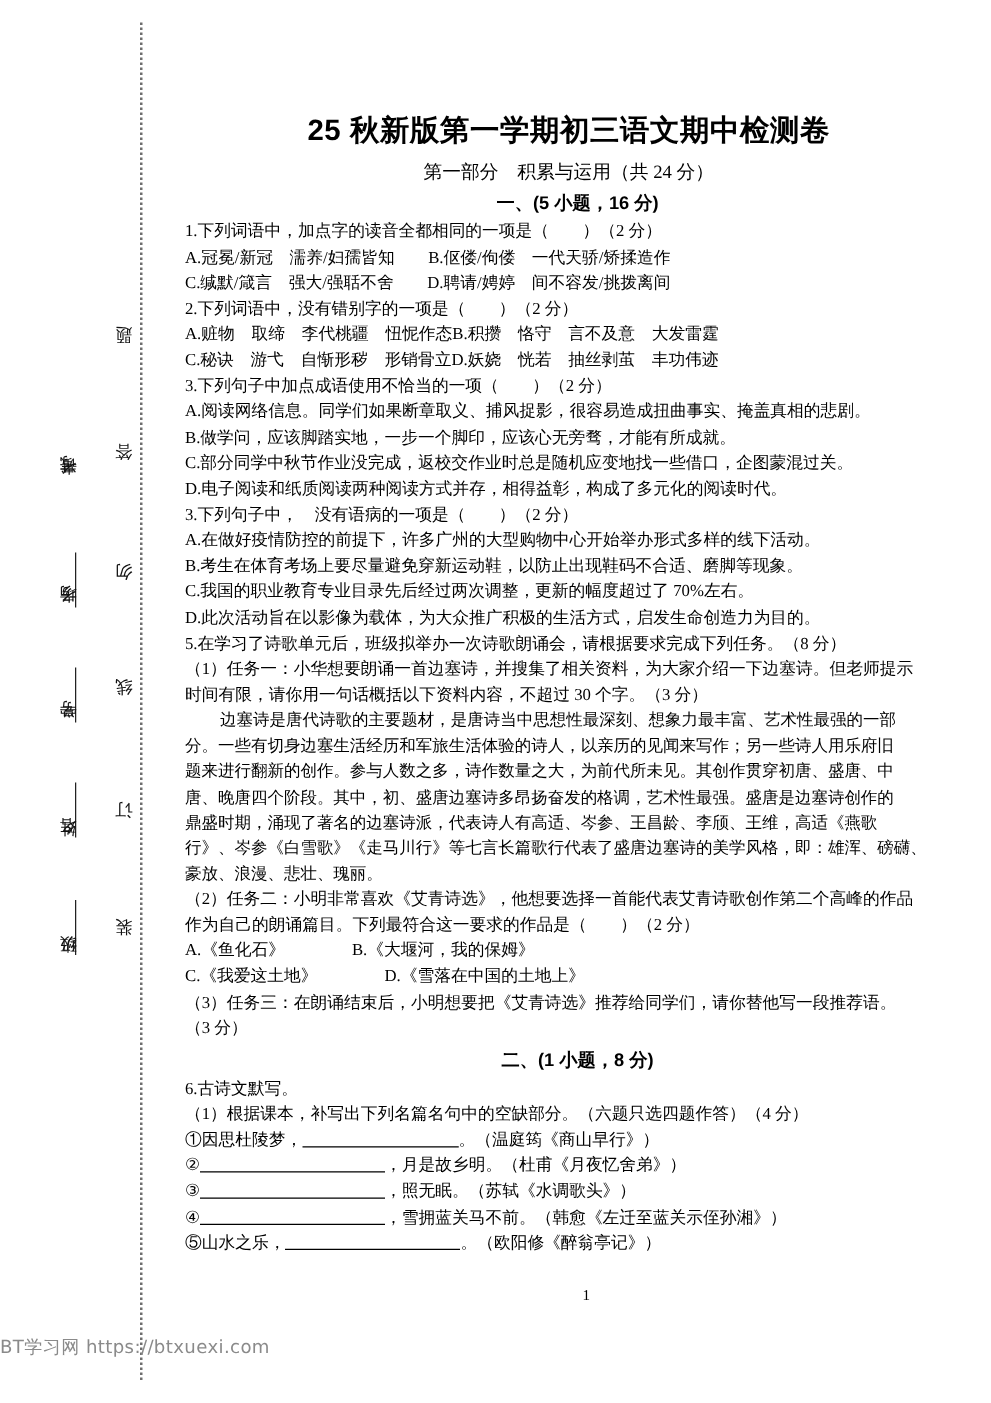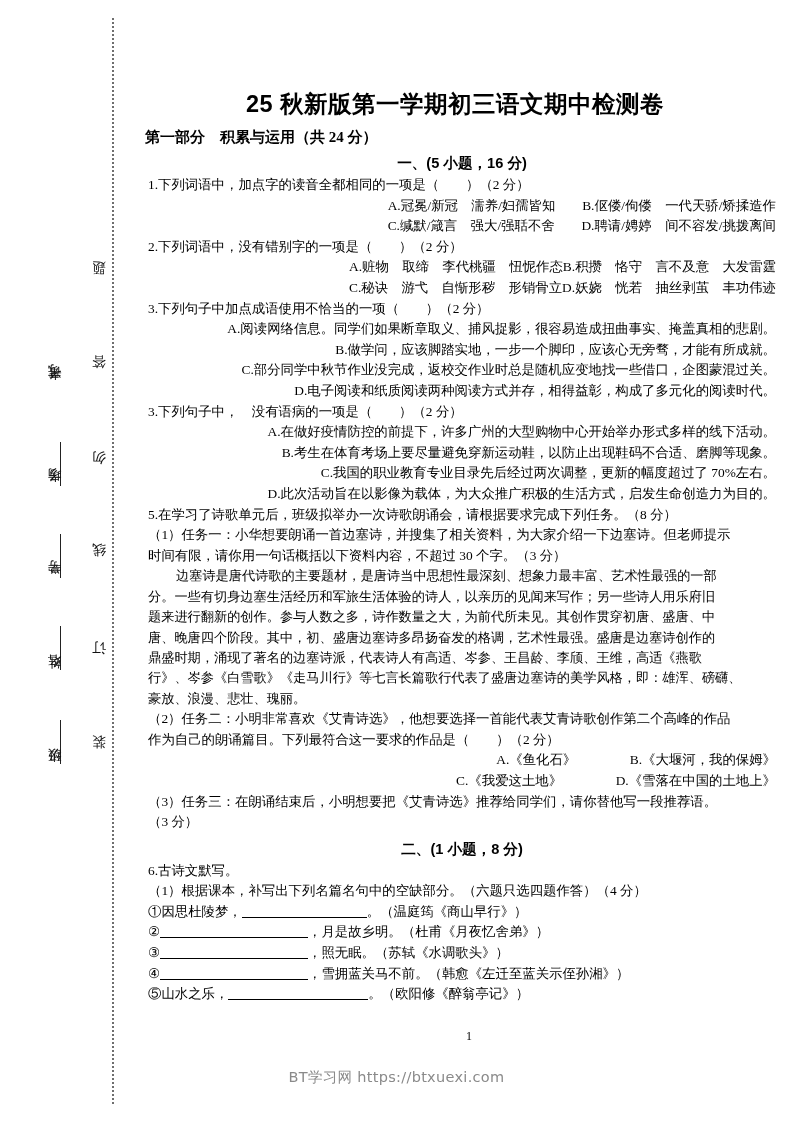--- a/index.html
+++ b/index.html
@@ -68,23 +68,23 @@
     text-align:center;
     font-family:"Liberation Sans","DejaVu Sans",sans-serif;
     font-size:23.5px;
     font-weight:bold;
     letter-spacing:.5px;
   }
   .part-head{
     position:absolute;
     left:0;top:128px;
     width:620px;
-    text-align:left;
+    text-align:center;
     font-size:15px;
-    font-weight:bold;
+    font-weight:normal;
     font-family:"Liberation Serif","DejaVu Serif",serif;
   }
 
   .content{
     position:absolute;
     left:3px;top:152px;
     width:628px;
   }
   .line{
     font-size:13.4px;
@@ -108,21 +108,20 @@
   .para-cont{
     font-size:13.2px;
     line-height:20.4px;
     text-indent:0;
     text-align:justify;
   }
   .opt-row{
     font-size:13.4px;
     line-height:20.6px;
     white-space:nowrap;
-    text-align:right;
   }
   .blank-s{
     display:inline-block;
     border-bottom:1px solid #000;
     height:13px;
     vertical-align:-2px;
   }
   .gap{height:5px;}
 
   
@@ -130,21 +129,21 @@
     position:absolute;
     left:0;top:1029px;
     width:648px;
     text-align:center;
     font-size:12px;
   }
   #watermark{
     position:absolute;
     left:0;top:1068px;
     width:793px;
-    text-align:center;
+    text-align:left;
     font-family:"DejaVu Sans","Liberation Sans",sans-serif;
     font-size:14.5px;
     color:#8a8a8a;
     letter-spacing:.3px;
   }
 </style>
 </head>
 <body>
 
 <div id="sidebar">

